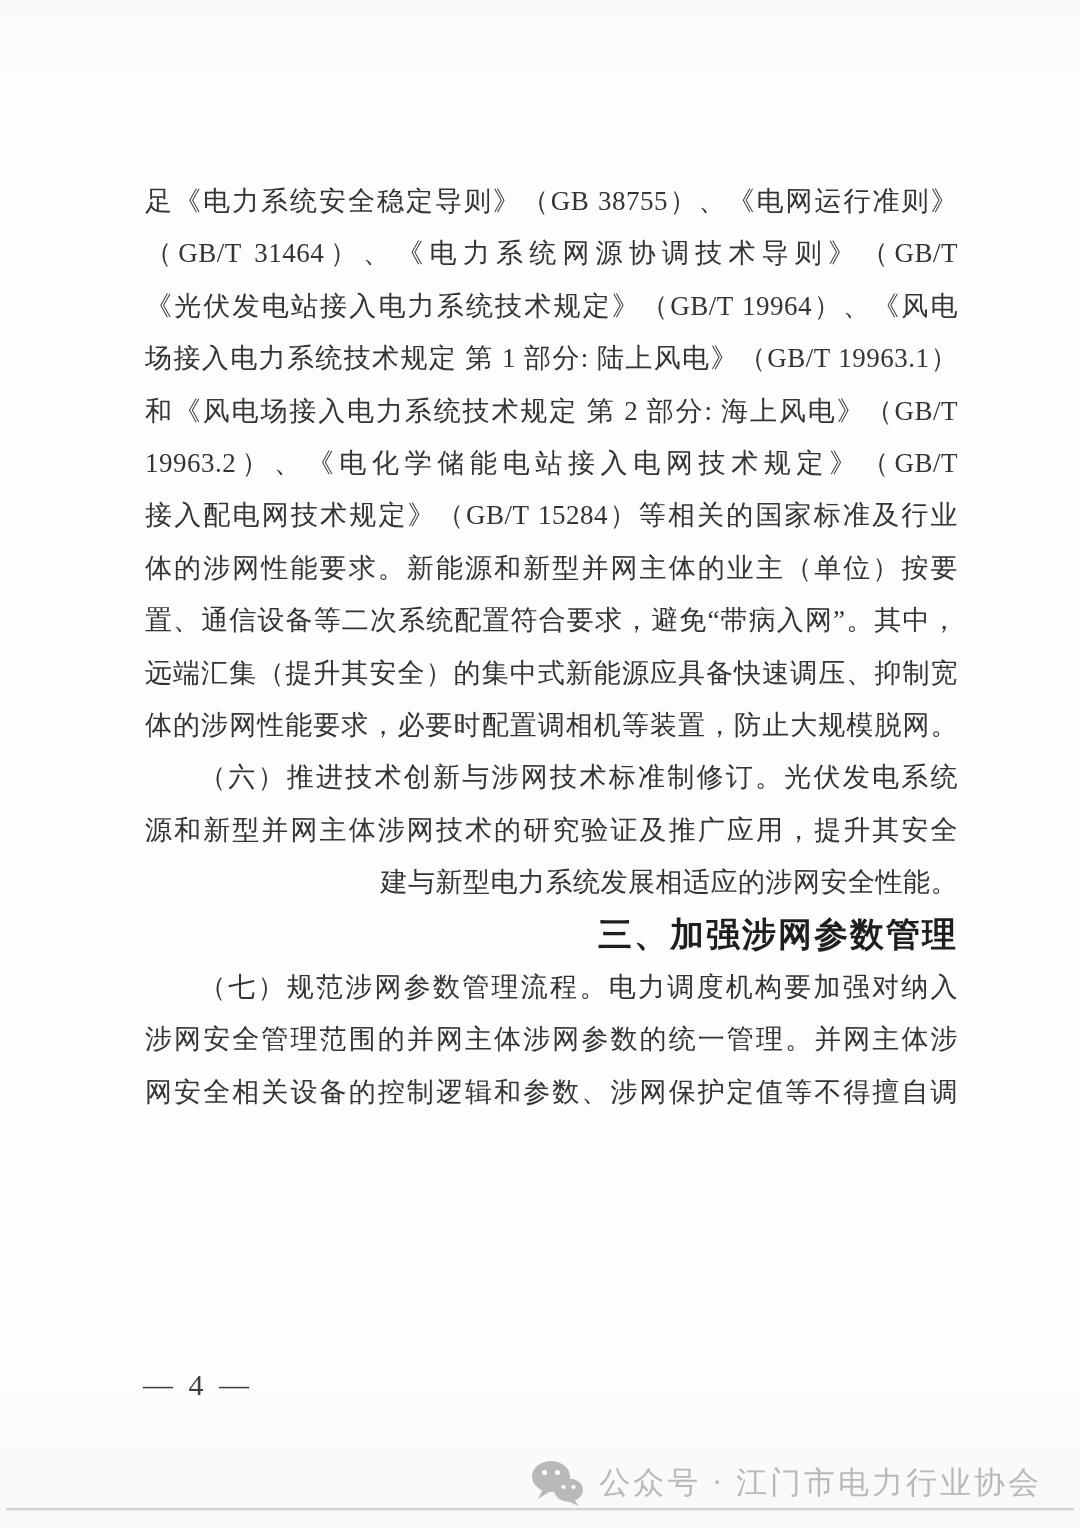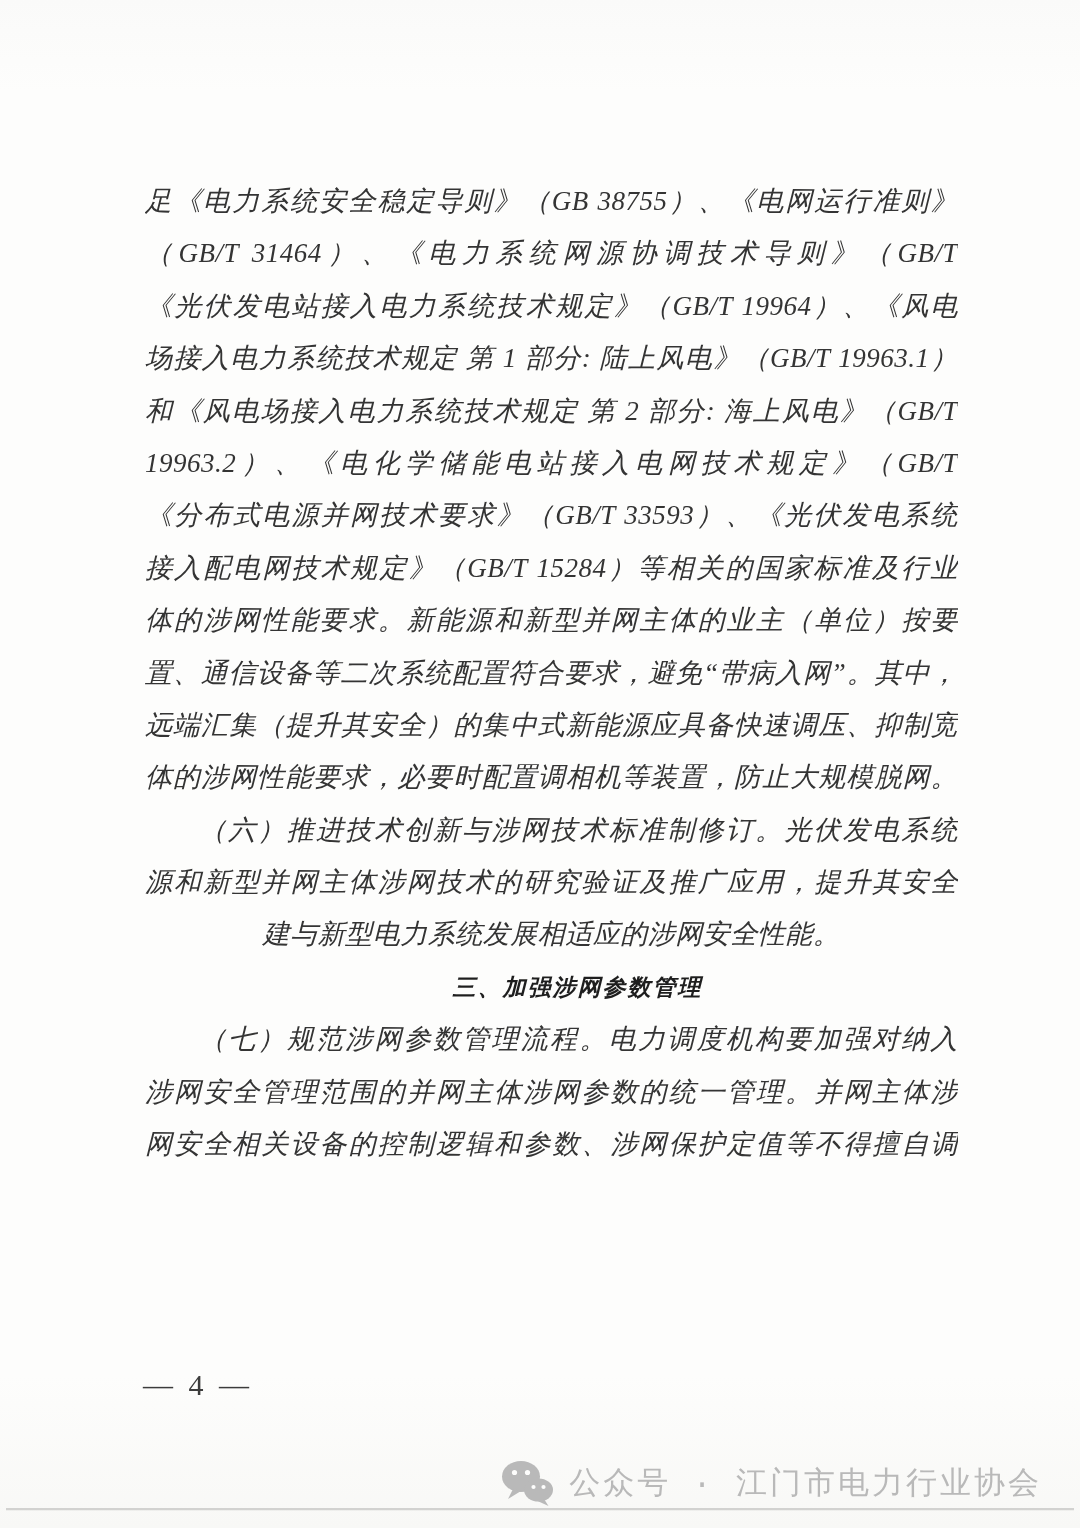--- a/index.html
+++ b/index.html
@@ -25,33 +25,32 @@
   .line {
     font-size: 27px;
     line-height: 52.4px;
     height: 52.4px;
     color: #343434;
     letter-spacing: 0.5px;
     text-align: justify;
     text-align-last: justify;
     overflow: hidden;
     white-space: normal;
-    font-style: italic;
   }
   .line.nojust {
-    text-align: center;
+    text-align: right;
     text-align-last: auto;
   }
   .line.indent {
     text-indent: 54px;
   }
   .line.heading {
     font-family: "Liberation Sans", "DejaVu Sans", sans-serif;
     font-weight: 700;
-    font-size: 23px;
+    font-size: 34px;
     color: #1e1e1e;
     text-indent: 52px;
     letter-spacing: 2px;
   }
   .page-number {
     position: absolute;
     left: 143px;
     top: 1368px;
     font-size: 30px;
     color: #3c3c3c;
@@ -65,21 +64,21 @@
     display: flex;
     align-items: center;
     gap: 14px;
   }
   .wechat-icon {
     display: inline-block;
     width: 54px;
     height: 46px;
   }
   .footer-label {
-    font-family: Liberation Mono, monospace;
+    font-family: Liberation Serif, serif;
     font-size: 31px;
     color: #b9b9b9;
     letter-spacing: 3px;
     white-space: nowrap;
   }
   .footer-divider {
     position: absolute;
     left: 6px;
     right: 6px;
     top: 1508px;
@@ -93,21 +92,20 @@
 
 <div class="page">
 
   <div class="doc-body" id="doc-body">
       <div class="line">足《电力系统安全稳定导则》（GB 38755）、《电网运行准则》</div>
       <div class="line">（GB/T 31464）、《电力系统网源协调技术导则》（GB/T 40594）、</div>
       <div class="line">《光伏发电站接入电力系统技术规定》（GB/T 19964）、《风电</div>
       <div class="line">场接入电力系统技术规定 第 1 部分: 陆上风电》（GB/T 19963.1）</div>
       <div class="line">和《风电场接入电力系统技术规定 第 2 部分: 海上风电》（GB/T</div>
       <div class="line">19963.2）、《电化学储能电站接入电网技术规定》（GB/T 36547）、</div>
-      <div class="line">《分布式电源并网技术要求》（GB/T 33593）、《光伏发电系统</div>
       <div class="line">接入配电网技术规定》（GB/T 15284）等相关的国家标准及行业</div>
       <div class="line">体的涉网性能要求。新能源和新型并网主体的业主（单位）按要</div>
       <div class="line">置、通信设备等二次系统配置符合要求，避免“带病入网”。其中，</div>
       <div class="line">远端汇集（提升其安全）的集中式新能源应具备快速调压、抑制宽</div>
       <div class="line">体的涉网性能要求，必要时配置调相机等装置，防止大规模脱网。</div>
       <div class="line indent">（六）推进技术创新与涉网技术标准制修订。光伏发电系统</div>
       <div class="line">源和新型并网主体涉网技术的研究验证及推广应用，提升其安全</div>
       <div class="line nojust">建与新型电力系统发展相适应的涉网安全性能。</div>
       <div class="line nojust indent heading">三、加强涉网参数管理</div>
       <div class="line indent">（七）规范涉网参数管理流程。电力调度机构要加强对纳入</div>

